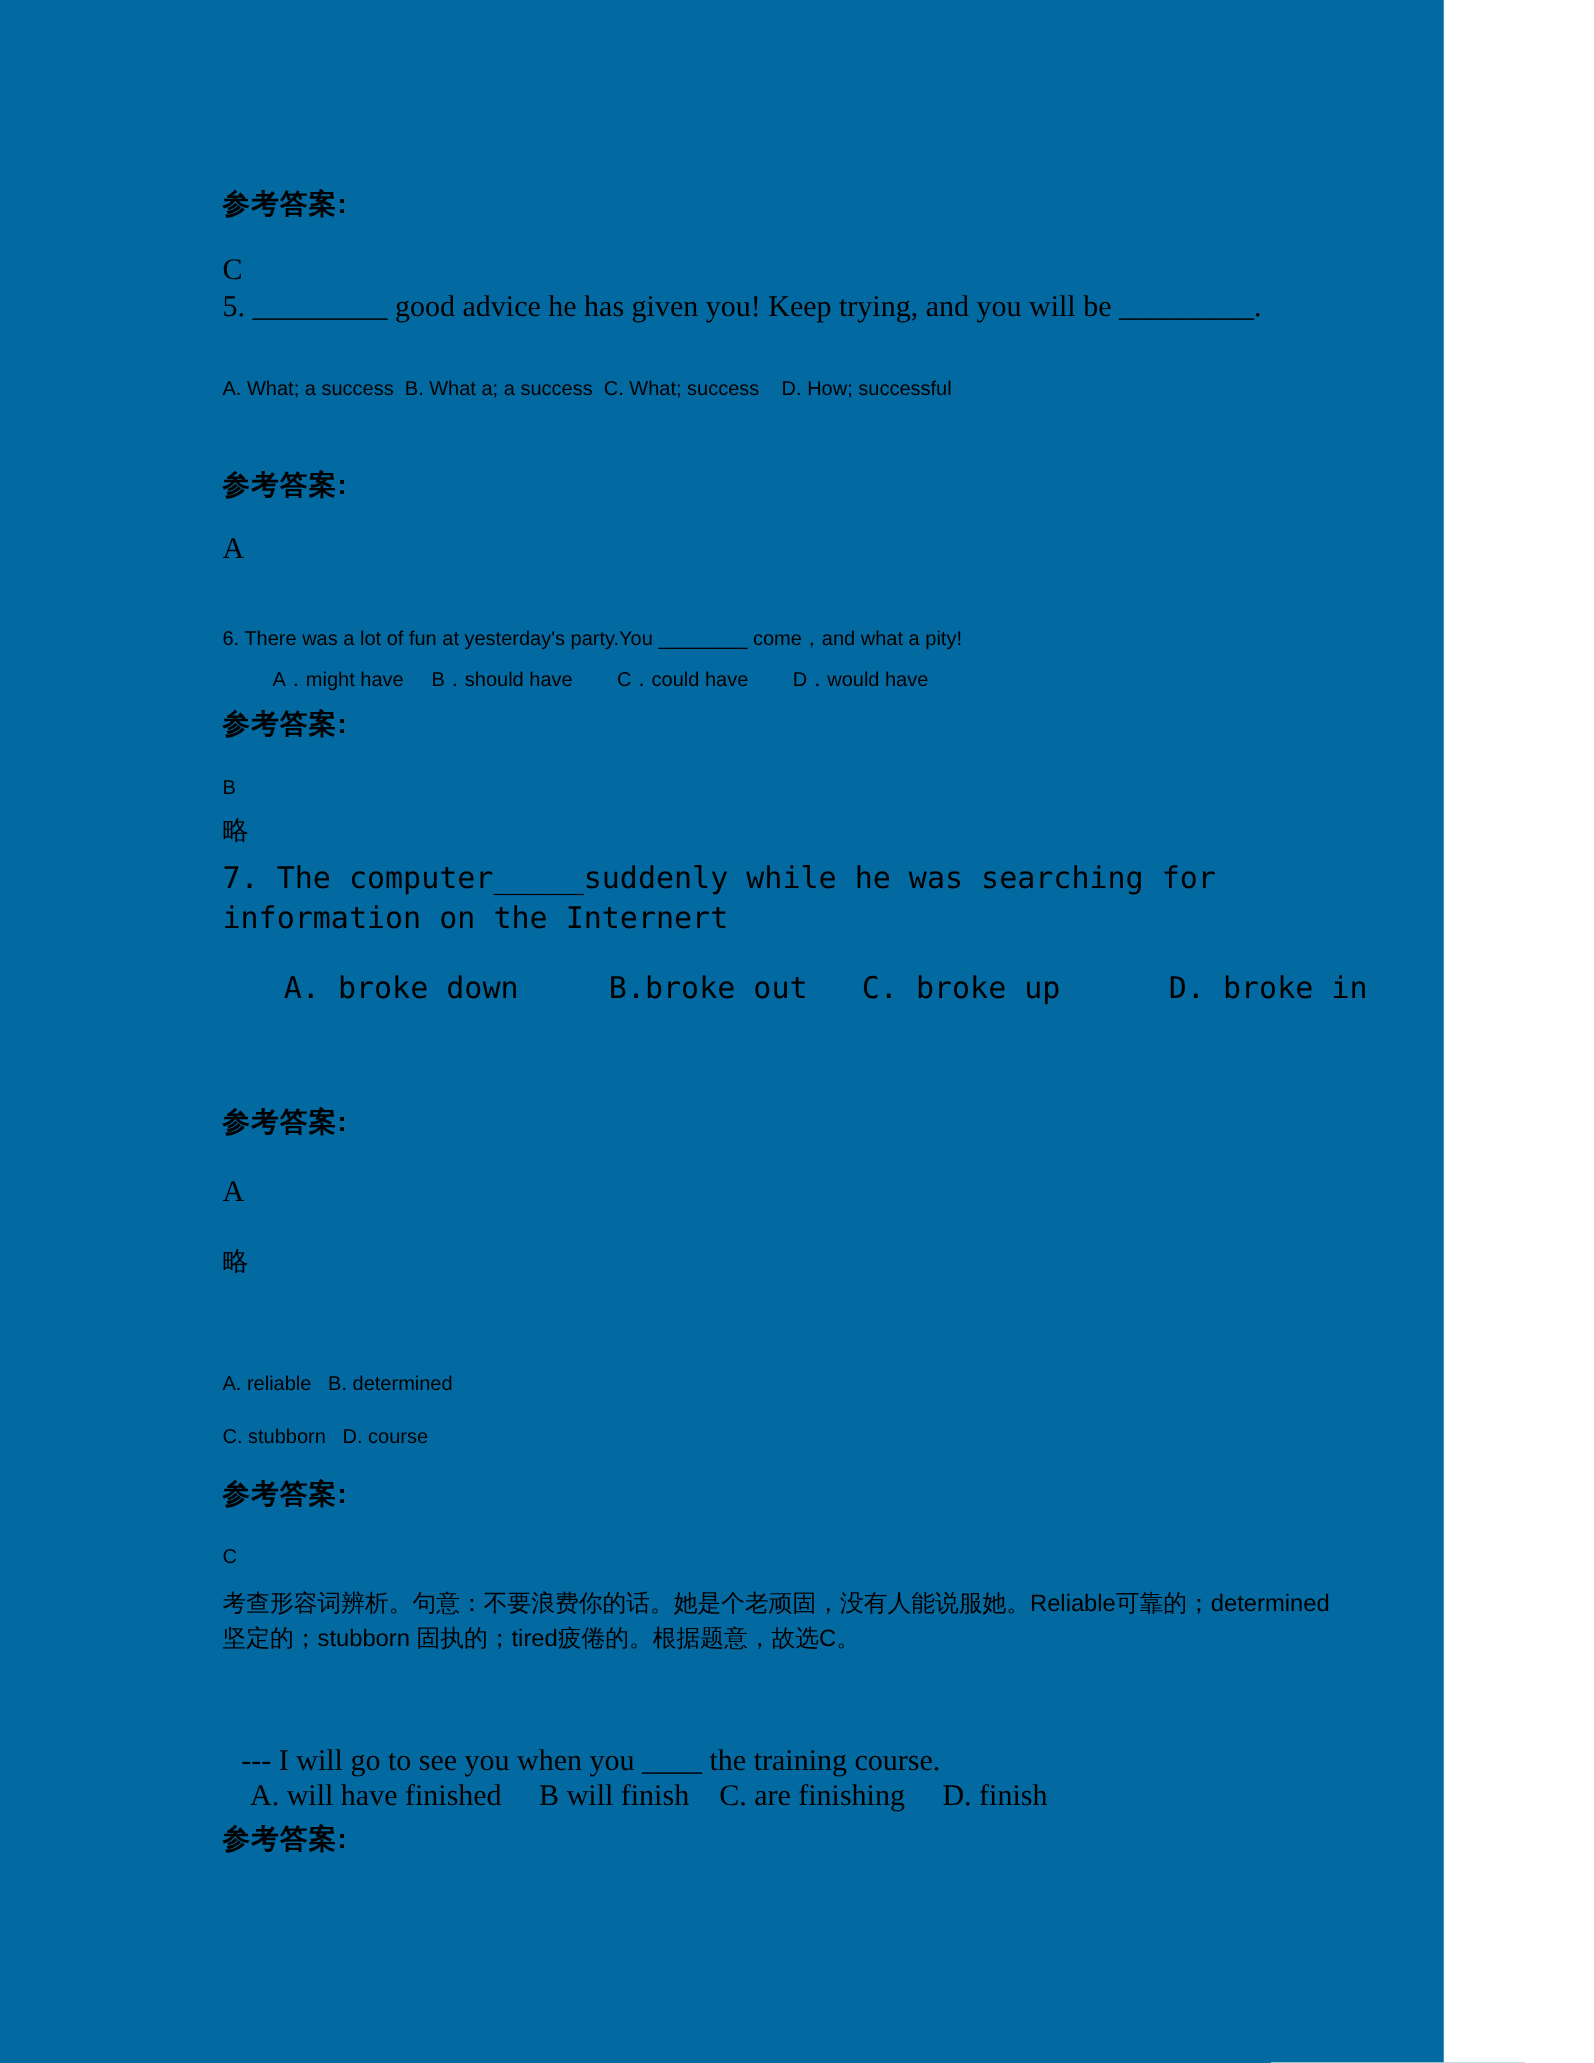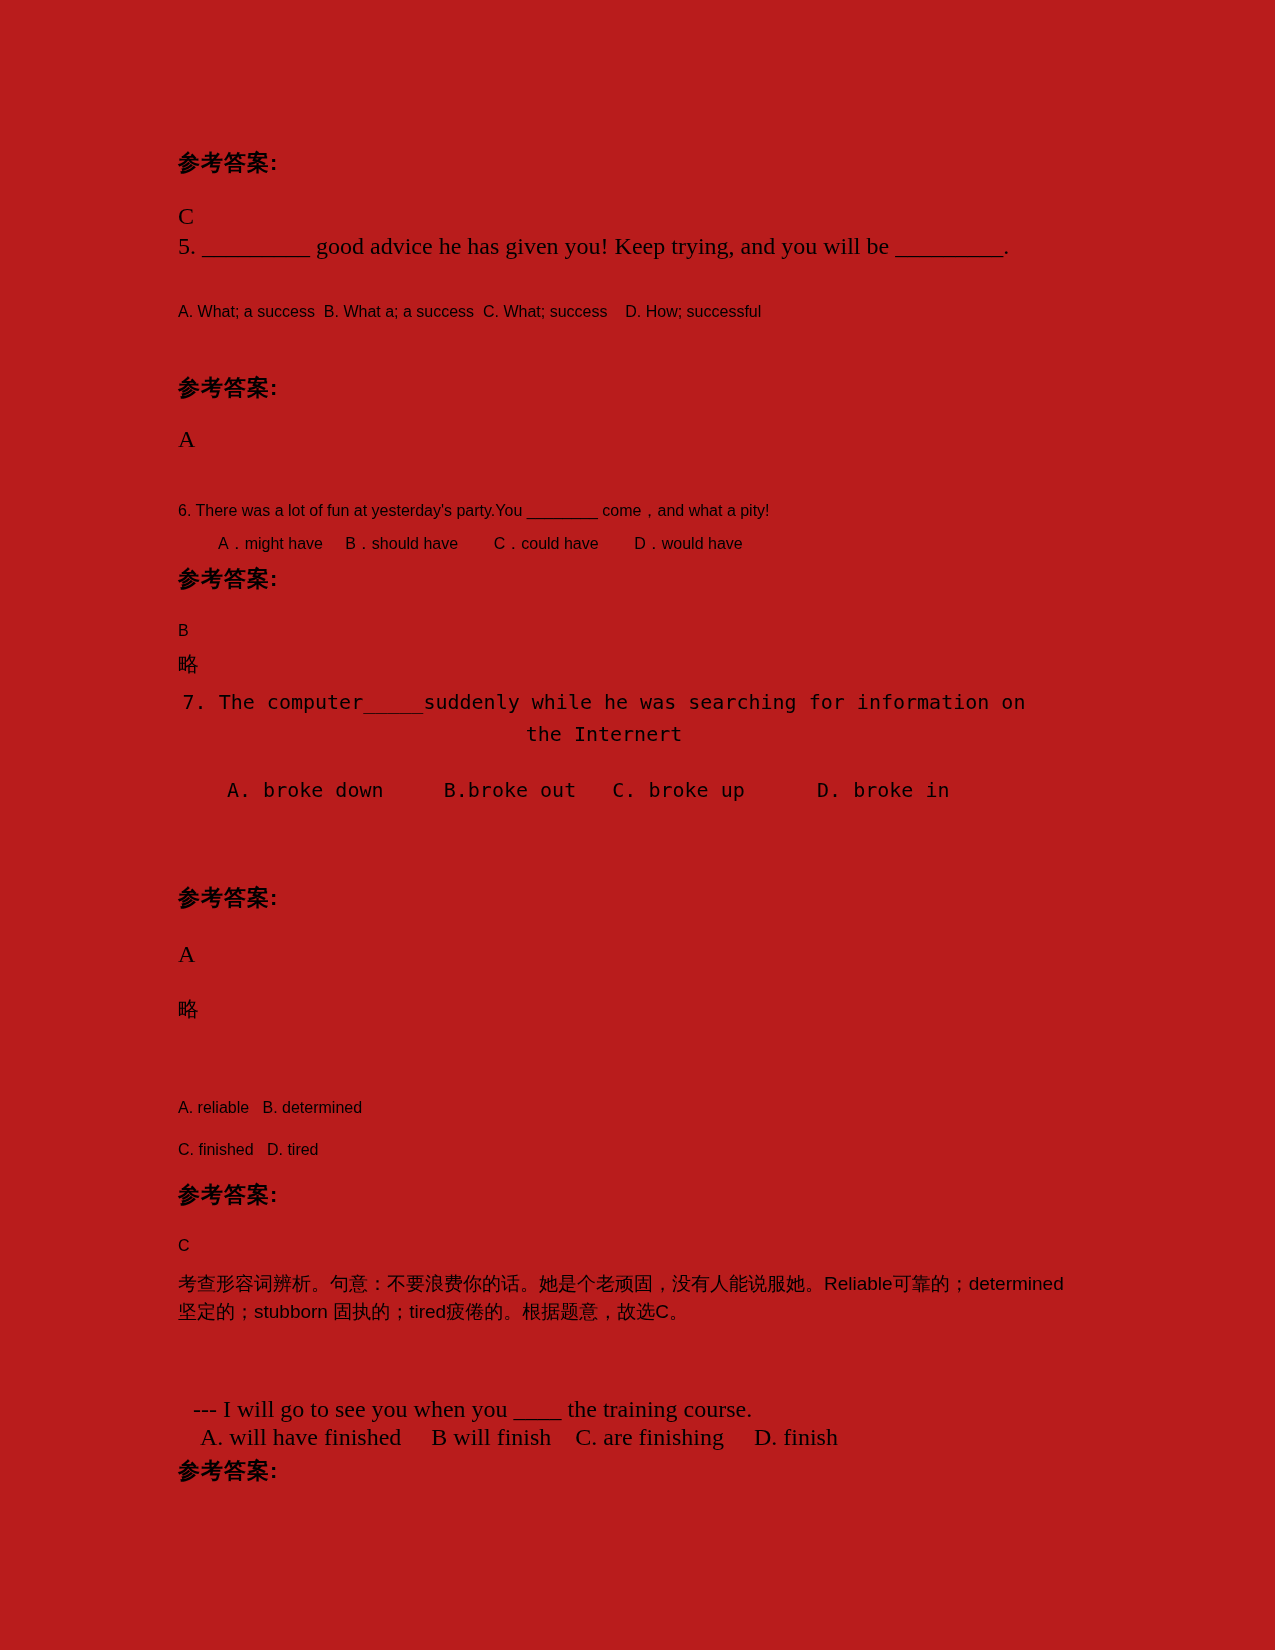--- a/index.html
+++ b/index.html
@@ -1,30 +1,30 @@
 <!DOCTYPE html>
 <html><head>
 <meta charset="utf-8">
 <style>
   * { margin:0; padding:0; box-sizing:border-box; }
   html,body { background:#ffffff; }
   .page {
     position:relative;
-    width:1275px; height:1650px;
-    background:#b91c1c; color:#000000;
+    width:1155px; height:1650px;
+    background:#0369a1; color:#000000;
     overflow:hidden;
   }
   .line { position:absolute; white-space:pre-wrap; color:#000; }
   .heading {
     font-family:"Liberation Sans","DejaVu Sans",sans-serif;
     font-weight:700; font-size:22px; letter-spacing:1px;
   }
   .serif  { font-family:"Liberation Serif","DejaVu Serif",serif; font-size:24px; }
   .sans   { font-family:Liberation Sans, sans-serif; font-size:16px; }
-  .mono   { font-family:"DejaVu Sans Mono","Liberation Mono",monospace; font-size:20px; line-height:32px;text-align:center; }
+  .mono   { font-family:"DejaVu Sans Mono","Liberation Mono",monospace; font-size:24px; line-height:32px; }
   .cjk    { font-family:"Liberation Serif","DejaVu Serif",serif; font-size:21px; }
   .expl   { font-family:"Liberation Sans","DejaVu Sans",sans-serif; font-size:19px; line-height:28px; }
 </style>
 </head>
 <body>
 
 <div class="page">
 
   <div class="line heading" style="left:178px; top:148px;">参考答案:</div>
 
@@ -54,21 +54,21 @@
 
   <div class="line heading" style="left:178px; top:883px;">参考答案:</div>
 
   <div class="line serif" style="left:178px; top:941px;">A</div>
 
   <div class="line cjk" style="left:178px; top:995px;">略</div>
 
 
   <div class="line sans" style="left:178px; top:1099px;">A. reliable   B. determined</div>
 
-  <div class="line sans" style="left:178px; top:1141px;">C. finished   D. tired</div>
+  <div class="line sans" style="left:178px; top:1141px;">C. stubborn   D. course</div>
 
   <div class="line heading" style="left:178px; top:1180px;">参考答案:</div>
 
   <div class="line sans" style="left:178px; top:1237px;">C</div>
 
   <div class="line expl" style="left:178px; top:1270px; width:888px;">考查形容词辨析。句意：不要浪费你的话。她是个老顽固，没有人能说服她。Reliable可靠的；determined坚定的；stubborn 固执的；tired疲倦的。根据题意，故选C。</div>
 
 
   <div class="line serif" style="left:193px; top:1396px;">--- I will go to see you when you ____ the training course.</div>
 

